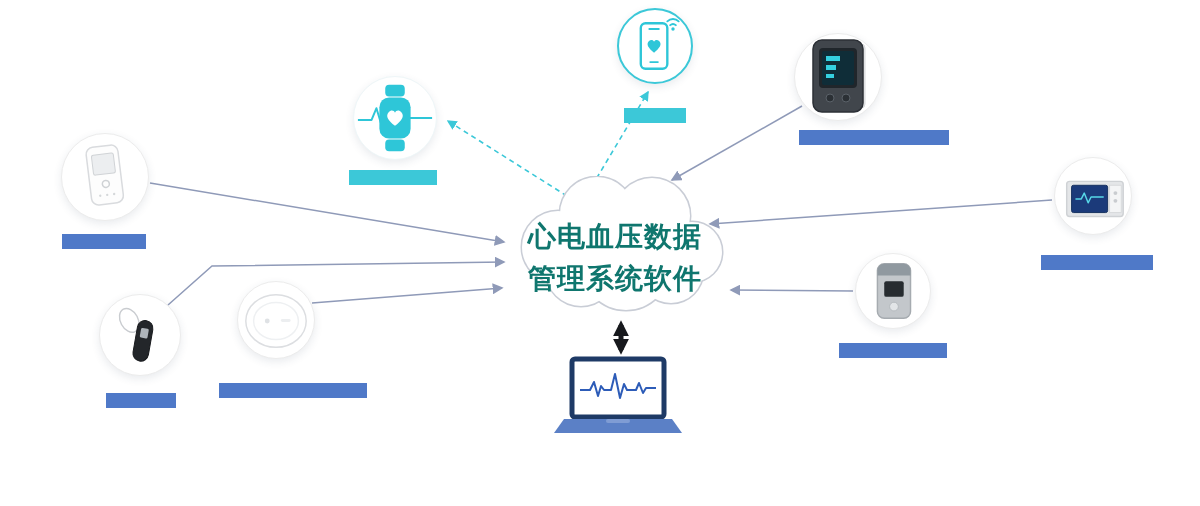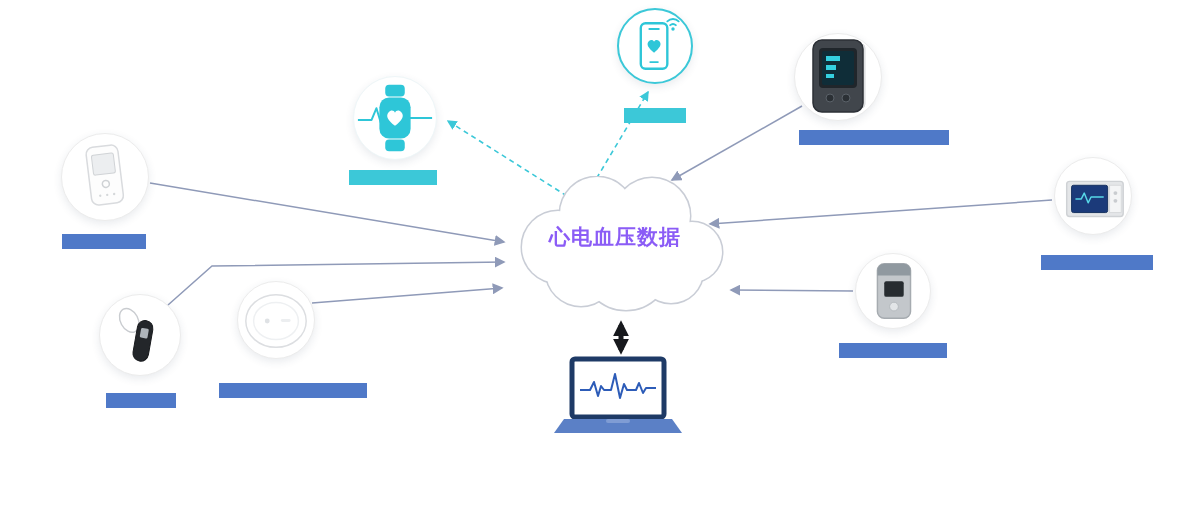--- a/index.html
+++ b/index.html
@@ -16,21 +16,21 @@
   }
   .circle.teal{border:2px solid #3cc8d8;}
   .circle.faint{border:1px solid #eef6f8;}
   .label-bar{position:absolute;height:15px;}
   .bar-blue{background:#4f79c8;}
   .bar-cyan{background:#3cc8d8;}
   .cloud-wrap{position:absolute;left:506px;top:176px;width:218px;height:144px;}
   .cloud-wrap svg{position:absolute;left:0;top:0;}
   .cloud-text{
     position:absolute;left:0;right:0;top:40px;text-align:center;
-    font-size:21px;font-weight:bold;color:#8b5cf6;line-height:42px;letter-spacing:1px;
+    font-size:28px;font-weight:bold;color:#0f766e;line-height:42px;letter-spacing:1px;
   }
   .laptop-wrap{position:absolute;left:552px;top:356px;width:132px;height:80px;}
 </style>
 </head>
 <body>
 
 <div class="canvas">
 
   <svg class="conn" width="1200" height="506" viewBox="0 0 1200 506">
     <defs>
@@ -188,20 +188,21 @@
         <circle cx="91" cy="38" r="37"></circle>
         <circle cx="146" cy="40" r="38"></circle>
         <circle cx="186" cy="76" r="30"></circle>
         <circle cx="120" cy="90" r="44"></circle>
         <circle cx="75" cy="95" r="35"></circle>
         <circle cx="165" cy="95" r="32"></circle>
       </g>
     </svg>
     <div class="cloud-text">
       <div>心电血压数据</div>
+      <div>管理系统软件</div>
     </div>
   </div>
 
   <div class="laptop-wrap">
     <svg width="132" height="80" viewBox="0 0 132 80">
       <rect x="20" y="3" width="92" height="58" rx="3" fill="#ffffff" stroke="#1e3a66" stroke-width="5"></rect>
       <path d="M28 34 h10 l4 -8 l4 14 l3 -10 l3 4 h7 l4 -16 l5 24 l4 -14 l3 6 h9 l3 -7 l4 10 l3 -5 h10" stroke="#2d5cb8" stroke-width="2" fill="none" stroke-linejoin="round"></path>
       <path d="M12 63 L120 63 L130 77 L2 77 Z" fill="#5b80c6"></path>
       <rect x="54" y="63" width="24" height="4" rx="2" fill="#7f9cd4"></rect>
     </svg>

